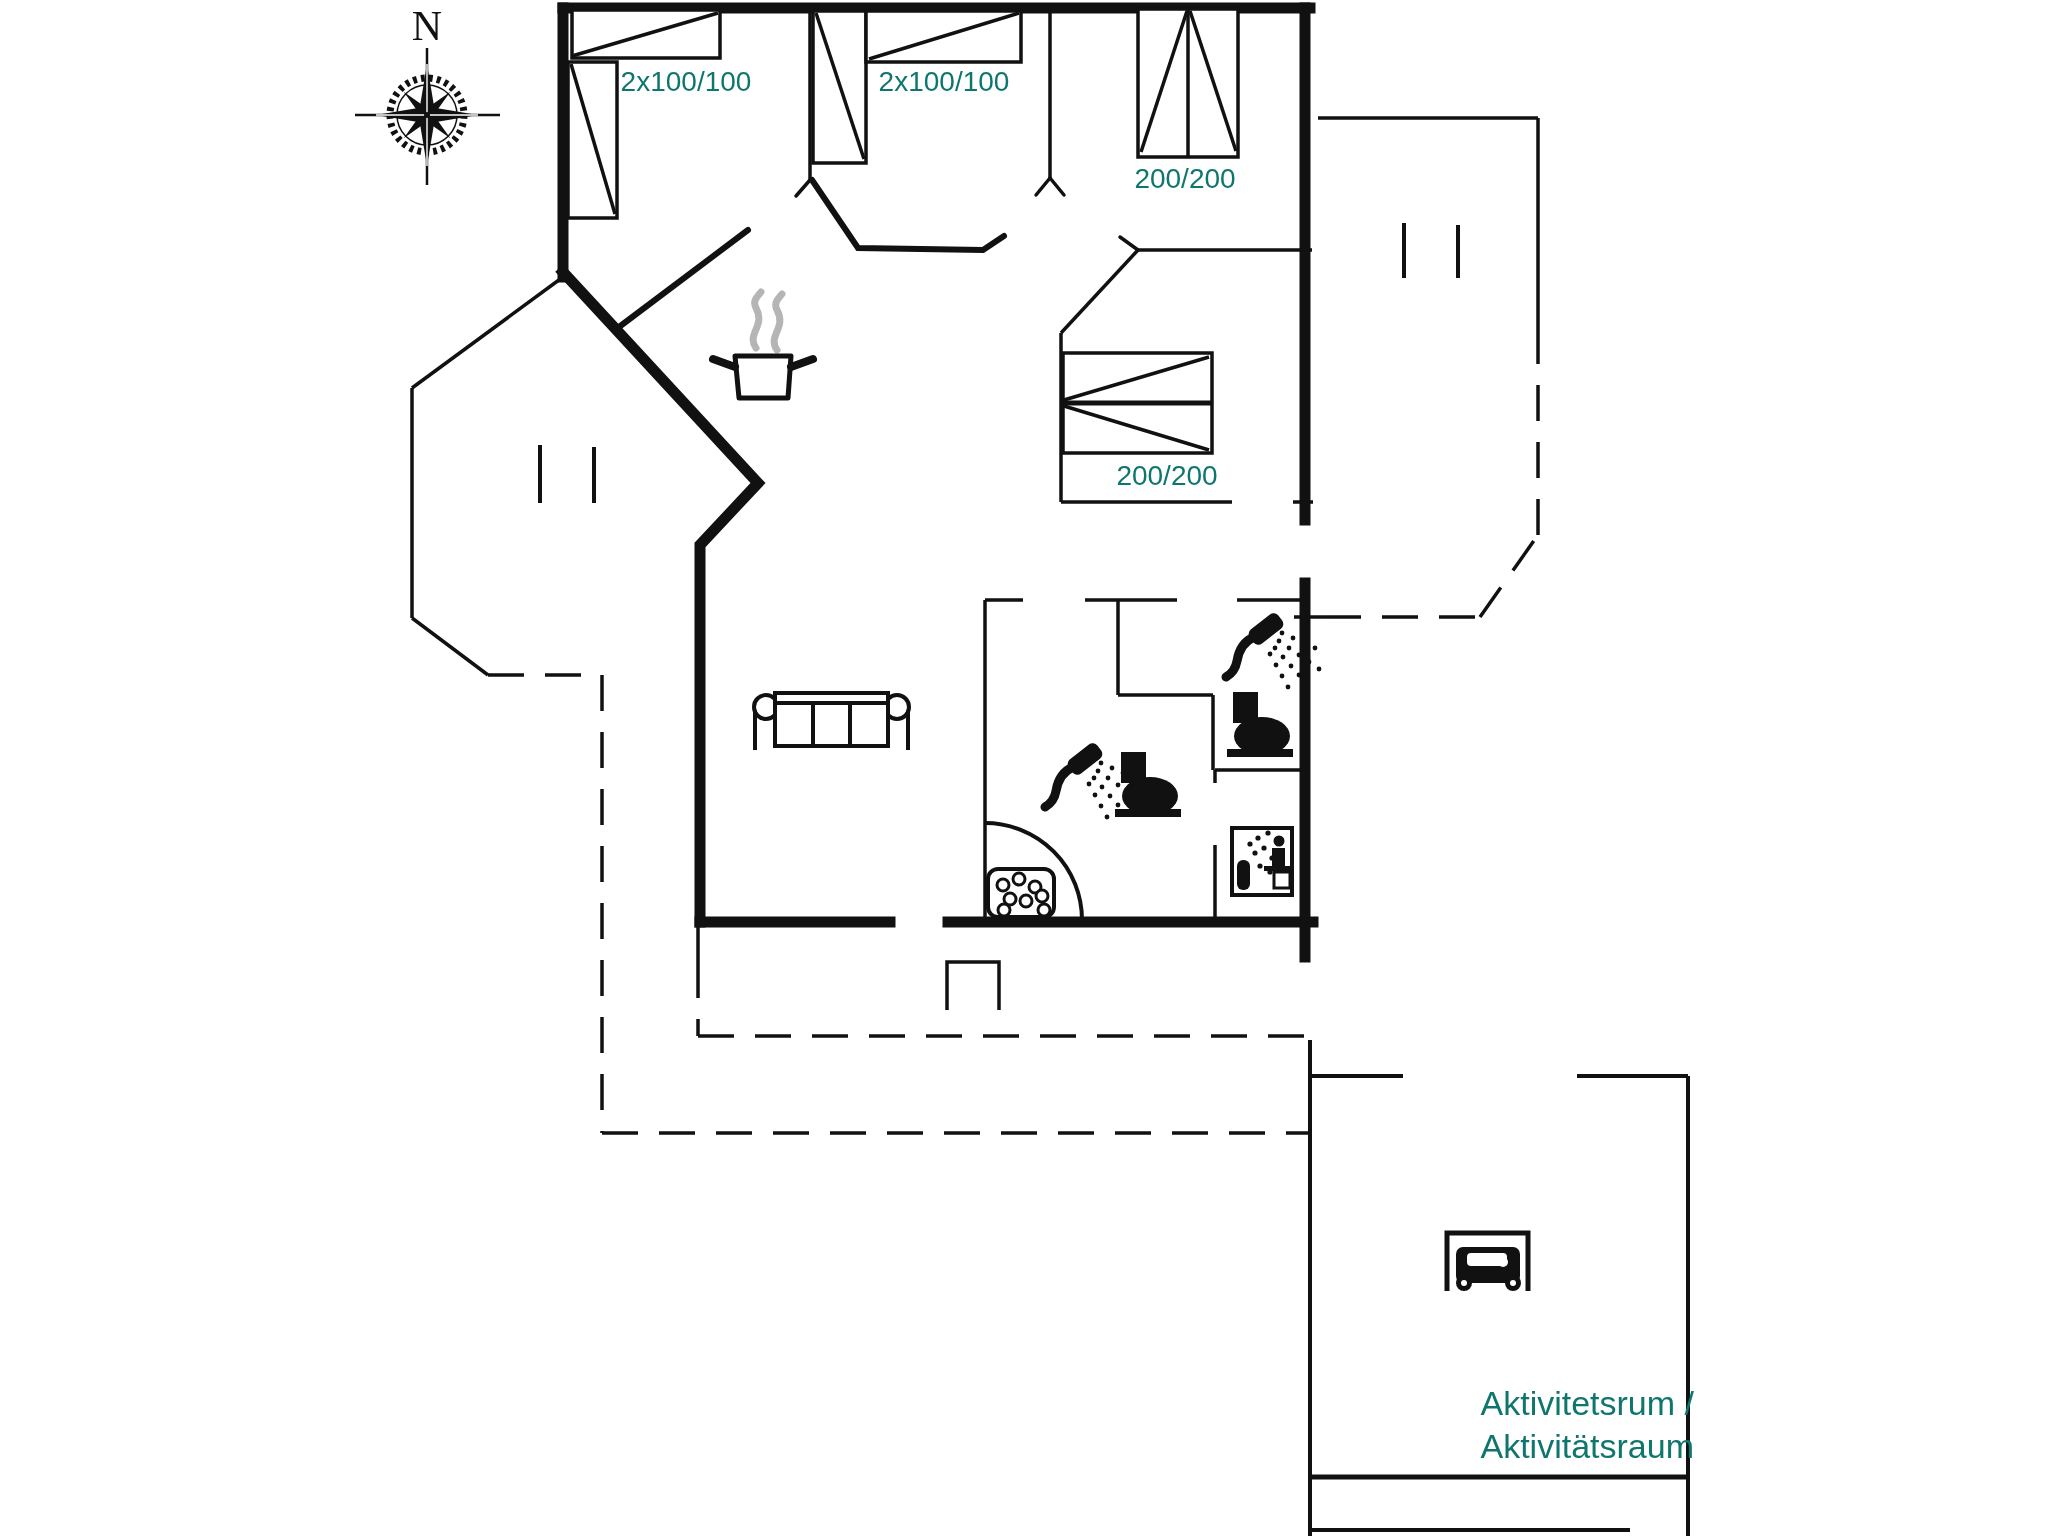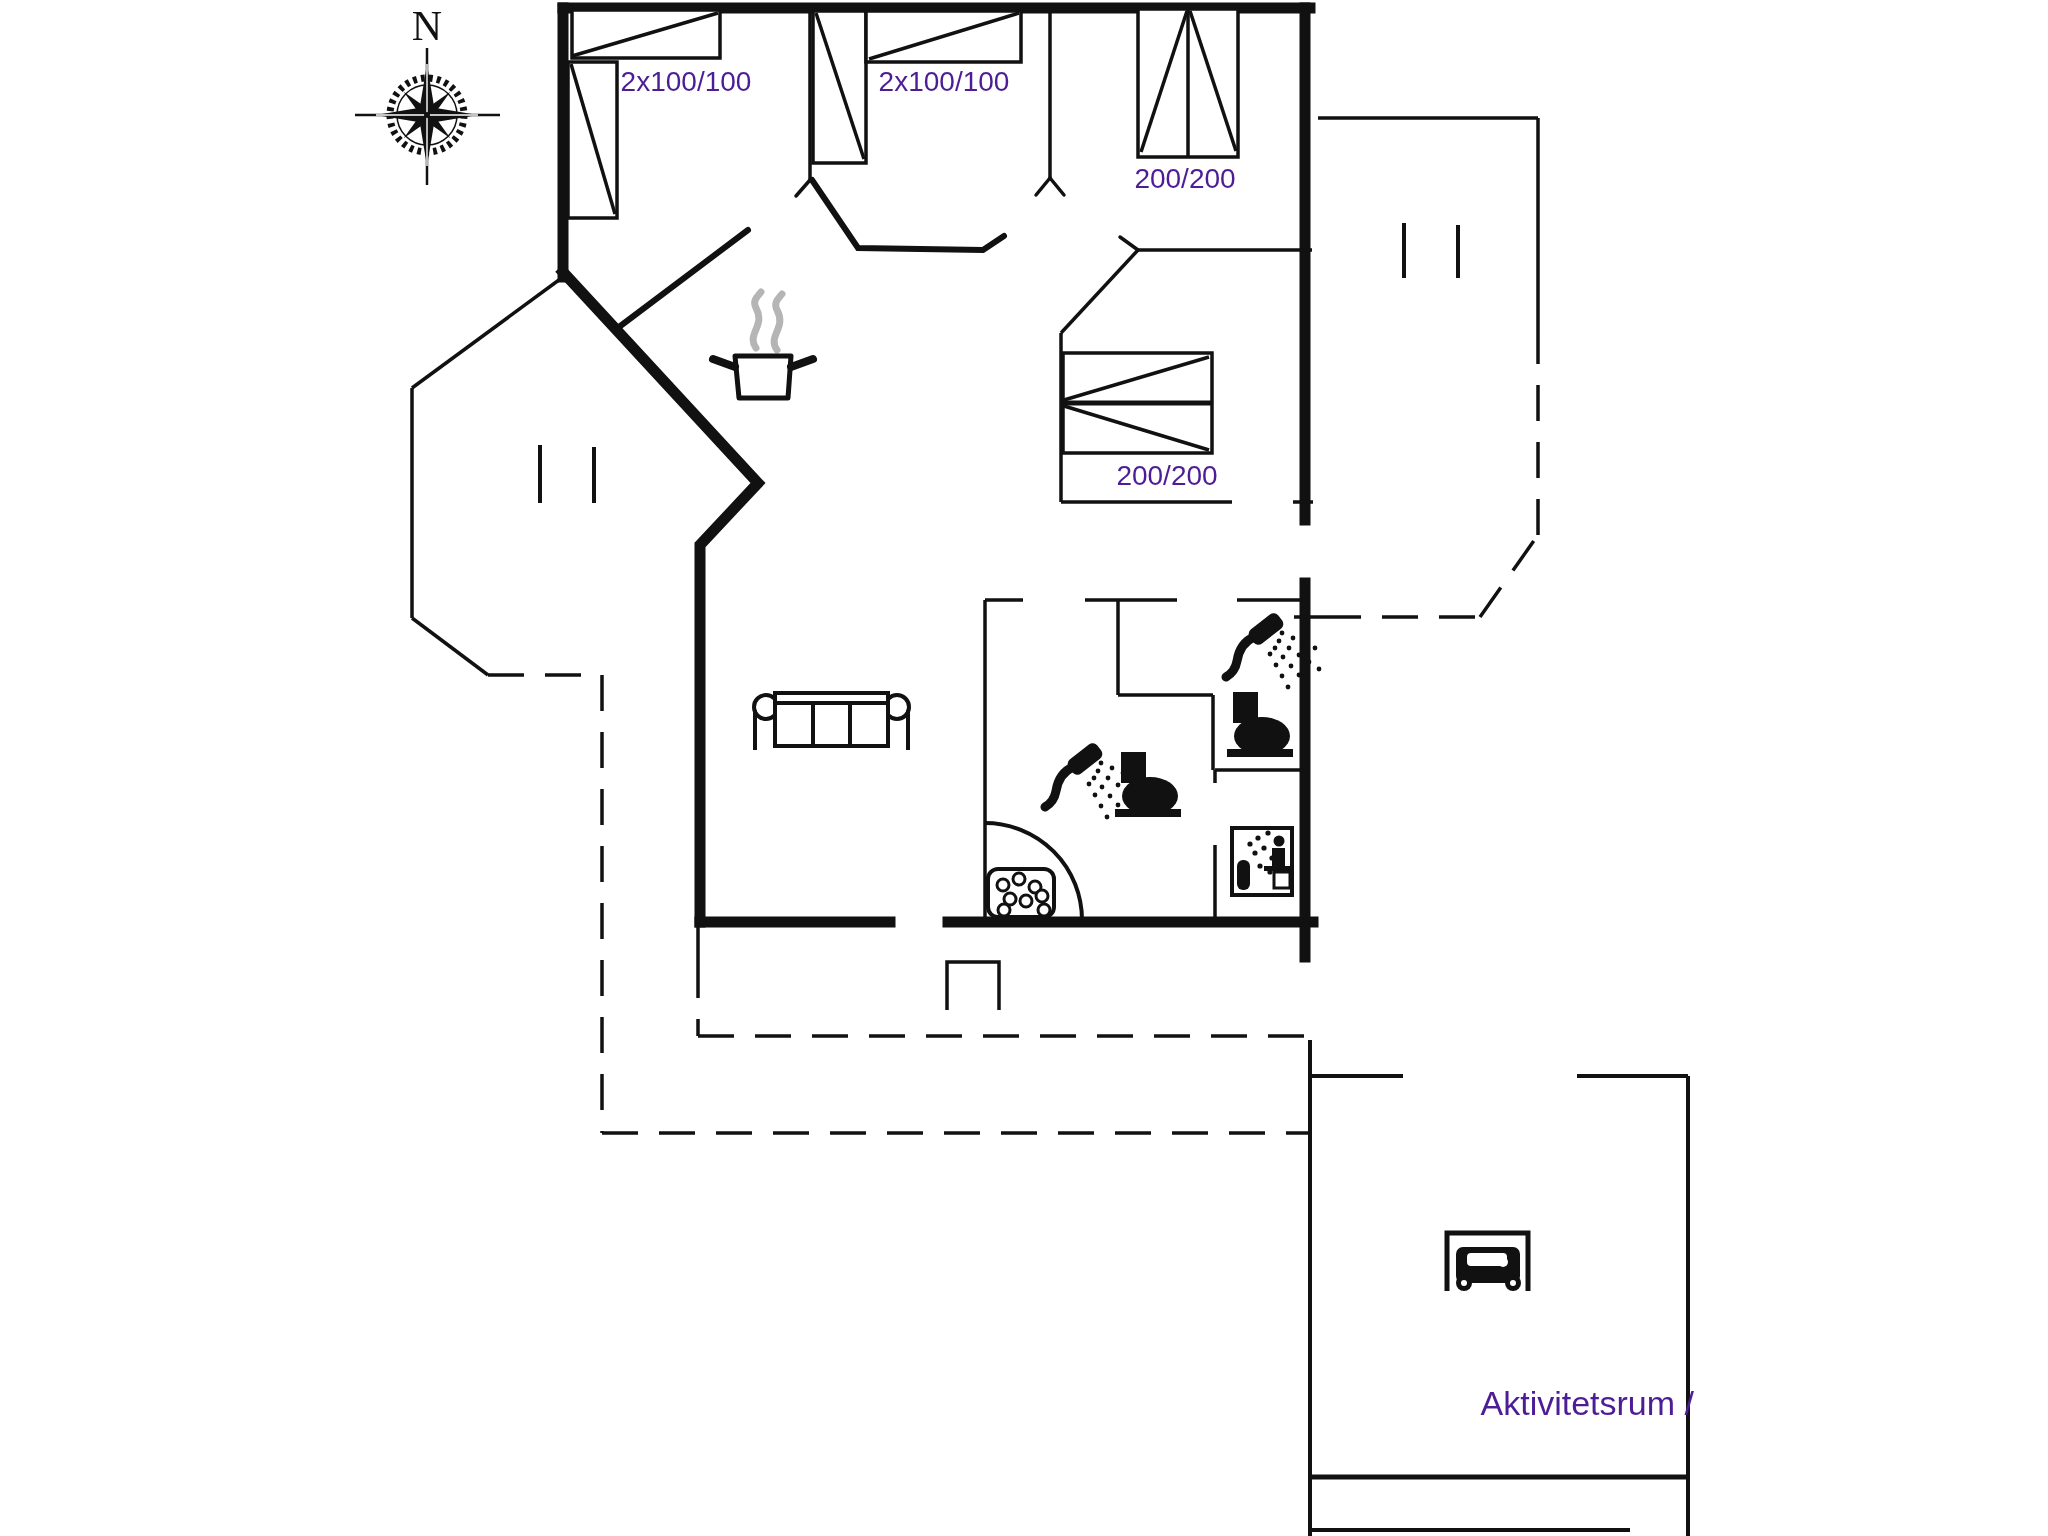--- a/index.html
+++ b/index.html
@@ -1,18 +1,18 @@
 <!DOCTYPE html>
 <html><head>
 <meta charset="utf-8">
 <style>
   html,body{margin:0;padding:0;background:#fff;}
   .stage{position:relative;width:2048px;height:1536px;background:#ffffff;overflow:hidden;
          font-family:"Liberation Sans",sans-serif;}
-  .lbl{position:absolute;color:#4c1d95;text-align:center;white-space:nowrap;
+  .lbl{position:absolute;color:#0f766e;text-align:center;white-space:nowrap;
        font-family:"Liberation Sans",sans-serif;}
   .lbl-bed{font-size:28px;letter-spacing:0px;}
   .lbl-room{font-size:34px;line-height:43px;text-align:right;}
   .lbl-north{font-family:"Liberation Serif",serif;font-size:42px;color:#111;}
   svg{position:absolute;left:0;top:0;}
 </style>
 </head>
 <body>
 
 <div class="stage">
@@ -261,15 +261,16 @@
 <div class="lbl lbl-bed" style="left:586px;top:66px;width:200px;">2x100/100</div>
 
 <div class="lbl lbl-bed" style="left:844px;top:66px;width:200px;">2x100/100</div>
 
 <div class="lbl lbl-bed" style="left:1085px;top:163px;width:200px;">200/200</div>
 
 <div class="lbl lbl-bed" style="left:1067px;top:460px;width:200px;">200/200</div>
 
 <div class="lbl lbl-room" style="left:1294px;top:1382px;width:400px;">
   <div>Aktivitetsrum /</div>
+  <div>Aktivitätsraum</div>
 </div>
 
 </div>
 
 </body></html>

